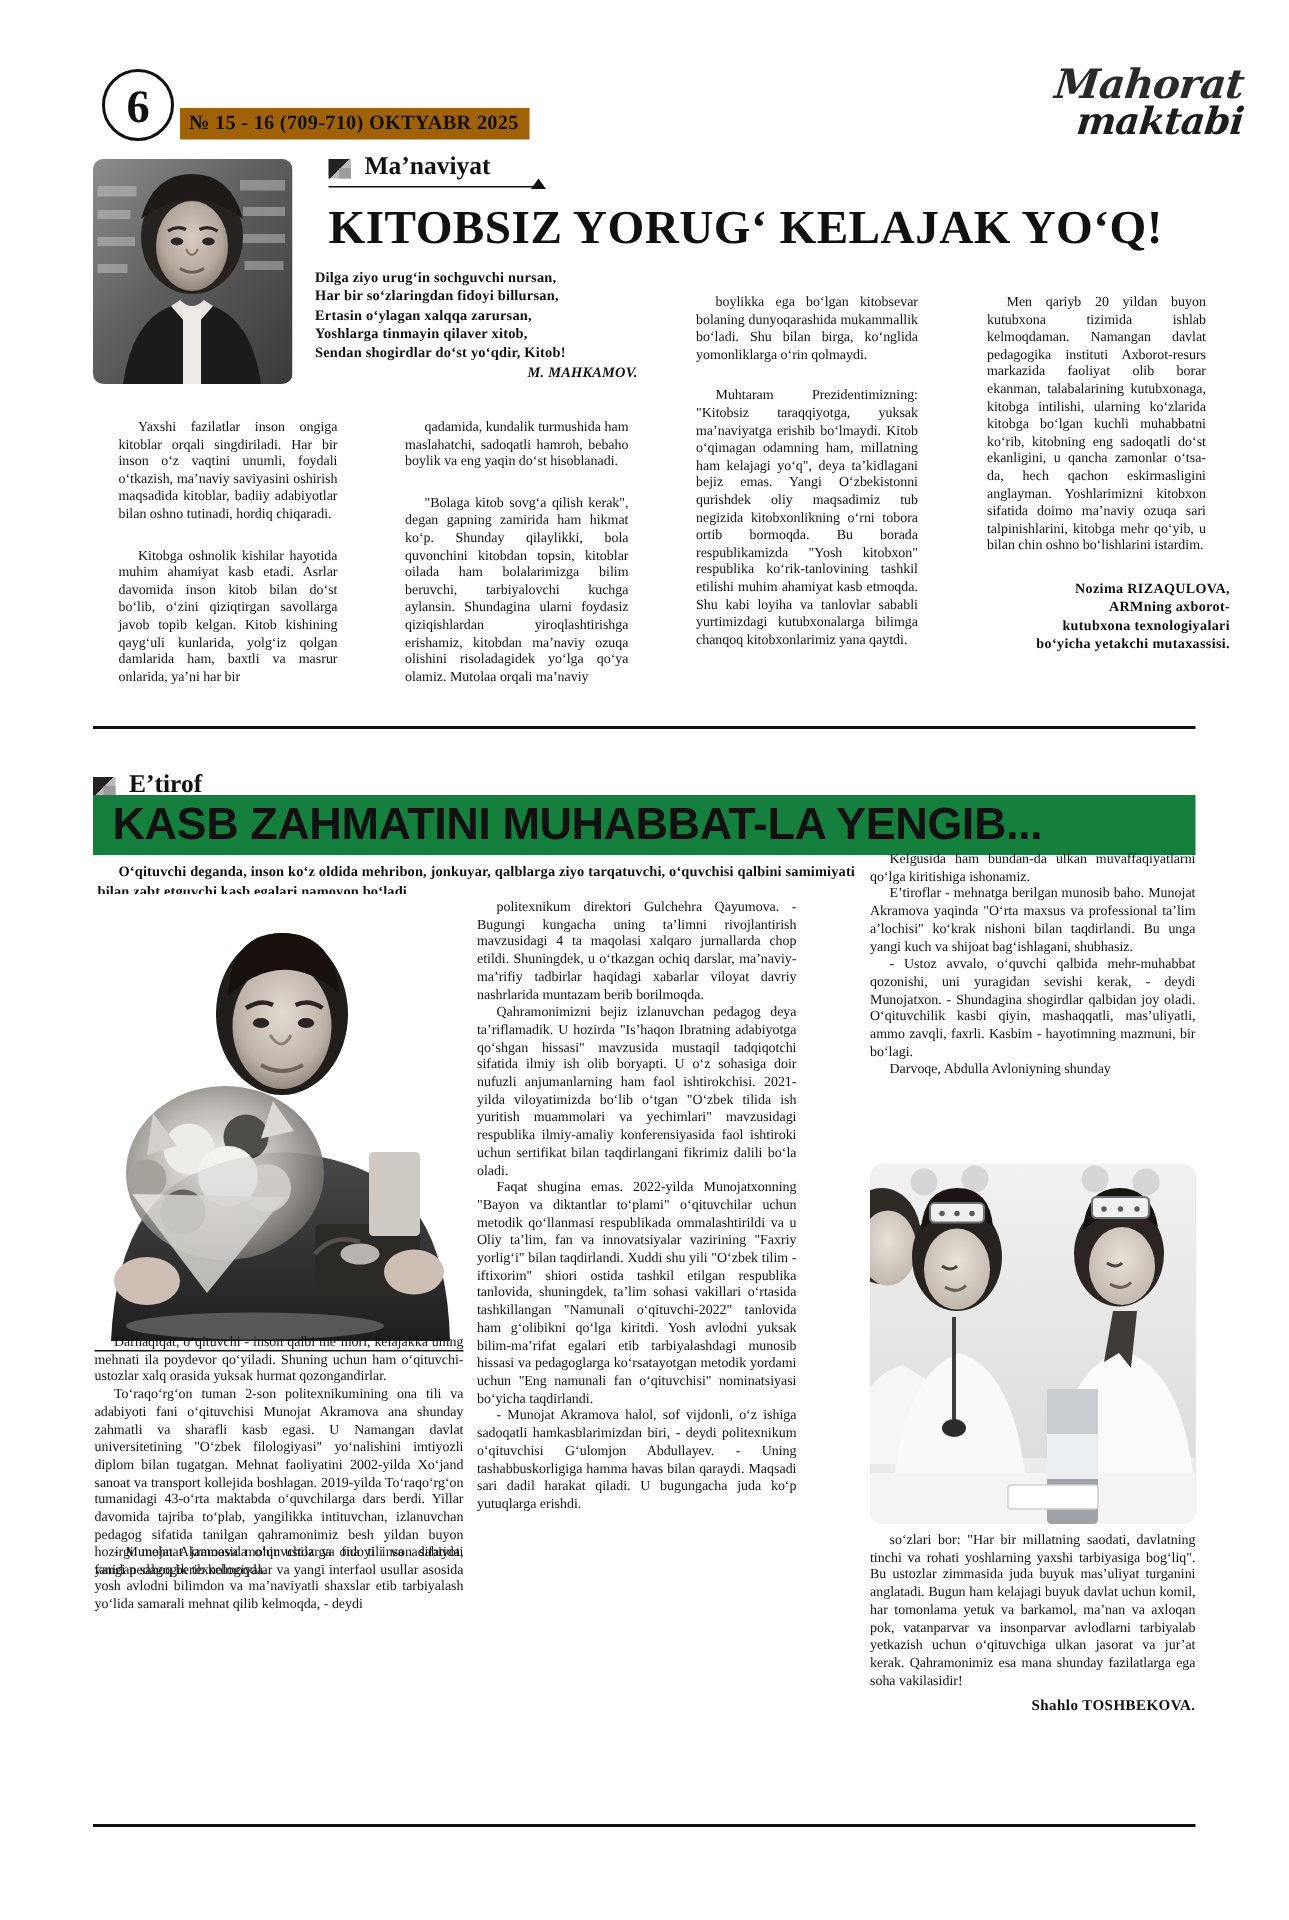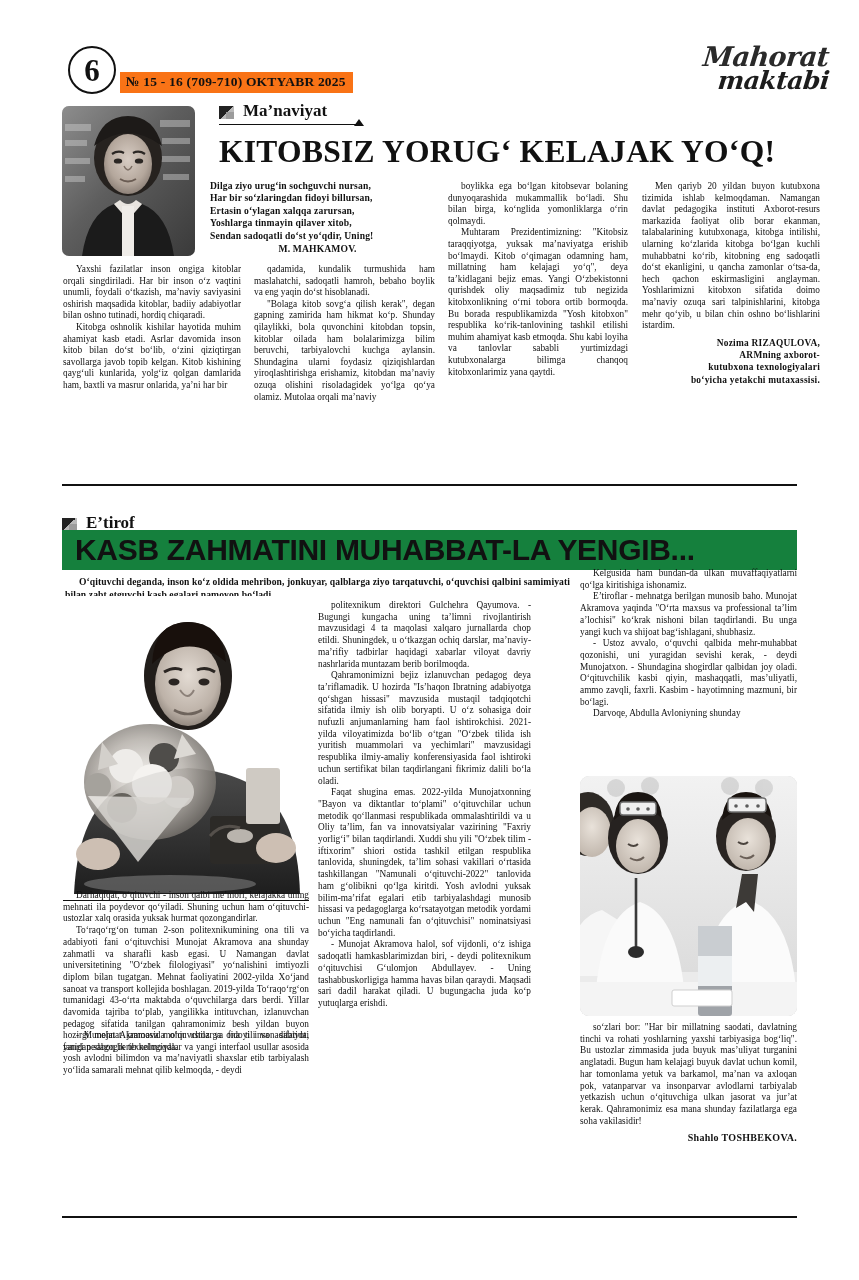--- a/index.html
+++ b/index.html
@@ -15,21 +15,21 @@
   
   .masthead{position:absolute;left:0;top:0;width:859px;height:100px;}
   .page-num{
     position:absolute;left:68px;top:46px;width:44px;height:44px;
     border:2px solid #111;border-radius:50%;
     display:flex;align-items:center;justify-content:center;
     font-family:"Liberation Serif", serif;font-weight:bold;font-size:31px;line-height:1;
   }
   .issue-line{
     position:absolute;left:120px;top:72px;
-    background:#f97316;
+    background:#a16207;
     padding:2px 7px 3px 6px;
     font-family:"Liberation Serif", serif;font-weight:bold;font-size:13.5px;letter-spacing:.2px;
     white-space:nowrap;
   }
   .logo{
     position:absolute;right:30px;top:44px;width:200px;height:56px;
     text-align:right;
   }
   .logo .l1{
     font-family:"DejaVu Serif", serif;font-style:italic;font-weight:bold;
@@ -69,24 +69,24 @@
   .headline1{
     position:absolute;left:157px;top:30px;width:580px;
     font-family:"Liberation Serif", serif;font-weight:bold;
     font-size:31.5px;line-height:36px;letter-spacing:.3px;white-space:nowrap;
   }
   .epigraph{
     position:absolute;left:148px;top:76px;width:215px;
     font-family:"Liberation Serif", serif;font-weight:bold;font-size:9.6px;line-height:12.4px;
     letter-spacing:.15px;
   }
-  .epigraph .sig{display:block;text-align:center;margin-top:1px;}
+  .epigraph .sig{display:block;text-align:right;margin-top:1px;font-style:italic;}
   .a1-cols{position:absolute;left:0;top:160px;width:735px;}
   .a1-col{position:absolute;top:0;font-size:9.3px;line-height:11.6px;text-align:justify;}
-  .a1-col p{margin:0;text-indent:13px;}
+  .a1-col p{margin:16px;text-indent:13px;}
   .a1-c1{left:1px;width:178px;}
   .a1-c2{left:192px;width:181px;}
   .a1-c3{left:386px;width:180px;}
   .a1-c4{left:580px;width:178px;}
   .a1-c3.tall,.a1-c4.tall{top:-83px;}
   .byline{
     font-family:"Liberation Serif", serif;font-weight:bold;font-size:9.4px;line-height:12.3px;
     text-align:right;margin-top:5px;letter-spacing:.25px;
   }
   .rule-heavy{position:absolute;left:0;right:0;border-top:2.4px solid #111;}
@@ -195,21 +195,21 @@
       <span class="tri" style="left:135px;"></span>
     </div>
 
     <div class="headline1">KITOBSIZ YORUG‘ KELAJAK YO‘Q!</div>
 
     <div class="epigraph">
       <div>Dilga ziyo urug‘in sochguvchi nursan,</div>
       <div>Har bir so‘zlaringdan fidoyi billursan,</div>
       <div>Ertasin o‘ylagan xalqqa zarursan,</div>
       <div>Yoshlarga tinmayin qilaver xitob,</div>
-      <div>Sendan sadoqatli do‘st yo‘qdir, Uning!</div>
+      <div>Sendan shogirdlar do‘st yo‘qdir, Kitob!</div>
       <span class="sig">M. MAHKAMOV.</span>
     </div>
 
     <div class="a1-cols">
       <div class="a1-col a1-c1">
         <p>Yaxshi fazilatlar inson ongiga kitoblar orqali singdiriladi. Har bir inson o‘z vaqtini unumli, foydali o‘tkazish, ma’naviy saviyasini oshirish maqsadida kitoblar, badiiy adabiyotlar bilan oshno tutinadi, hordiq chiqaradi.</p>
         <p>Kitobga oshnolik kishilar hayotida muhim ahamiyat kasb etadi. Asrlar davomida inson kitob bilan do‘st bo‘lib, o‘zini qiziqtirgan savollarga javob topib kelgan. Kitob kishining qayg‘uli kunlarida, yolg‘iz qolgan damlarida ham, baxtli va masrur onlarida, ya’ni har bir</p>
       </div>
       <div class="a1-col a1-c2">
         <p>qadamida, kundalik turmushida ham maslahatchi, sadoqatli hamroh, bebaho boylik va eng yaqin do‘st hisoblanadi.</p>

